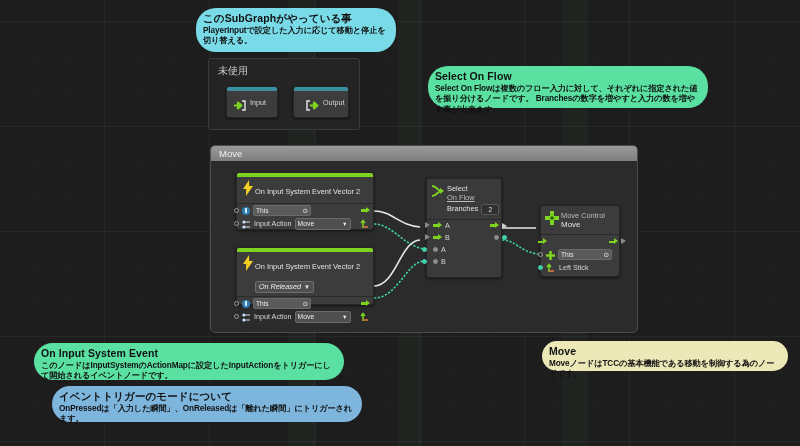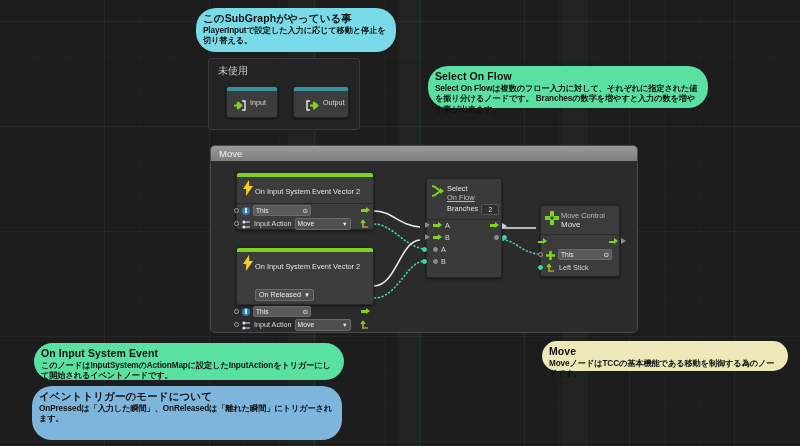--- a/index.html
+++ b/index.html
@@ -173,21 +173,21 @@
   <div class="node" style="left:236px;top:247px;width:138px;height:58px;">
     <div class="accent" style="background:#7ed321;"></div>
     <div class="nhead">
       <span style="width:14px;flex:0 0 14px;text-align:center;">
         <svg width="10" height="16" viewBox="0 0 10 16">
             <path d="M6 0 L0 9 h3.2 L3 16 L10 6 H6.2 Z" fill="#f5d020"></path>
           </svg>
       </span>
       <span style="flex:1;">
         <span class="ntitle">On Input System Event Vector 2</span>
-        <div style="margin-top:10px;">
+        <div style="margin-top:2px;font-style:italic;">
           <span class="dd">
             <span>On Released</span>
             <span style="font-size:6px;">▼</span>
           </span>
         </div>
       </span>
     </div>
     <div class="sep"></div>
     <div class="row">
       <span class="pin" style="margin-left:-6px;"></span>
@@ -315,21 +315,21 @@
       </span>
       <span class="rlabel">Left Stick</span>
     </div>
   </div>
 
   <div class="cmt" style="left:34px;top:343px;width:310px;height:37px;background:#5ae0a0;">
     <div class="t">On Input System Event</div>
     <div class="b">このノードはInputSystemのActionMapに設定したInputActionをトリガーにして開始されるイベントノードです。</div>
   </div>
 
-  <div class="cmt" style="left:32px;top:386px;width:310px;height:54px;background:#7db5dd;">
+  <div class="cmt" style="left:52px;top:386px;width:310px;height:36px;background:#7db5dd;">
     <div class="t">イベントトリガーのモードについて</div>
     <div class="b">OnPressedは「入力した瞬間」、OnReleasedは「離れた瞬間」にトリガーされます。</div>
   </div>
 
   <div class="cmt" style="left:542px;top:341px;width:246px;height:30px;background:#ece8b8;">
     <div class="t">Move</div>
     <div class="b">MoveノードはTCCの基本機能である移動を制御する為のノードです。</div>
   </div>
 
 </div>

